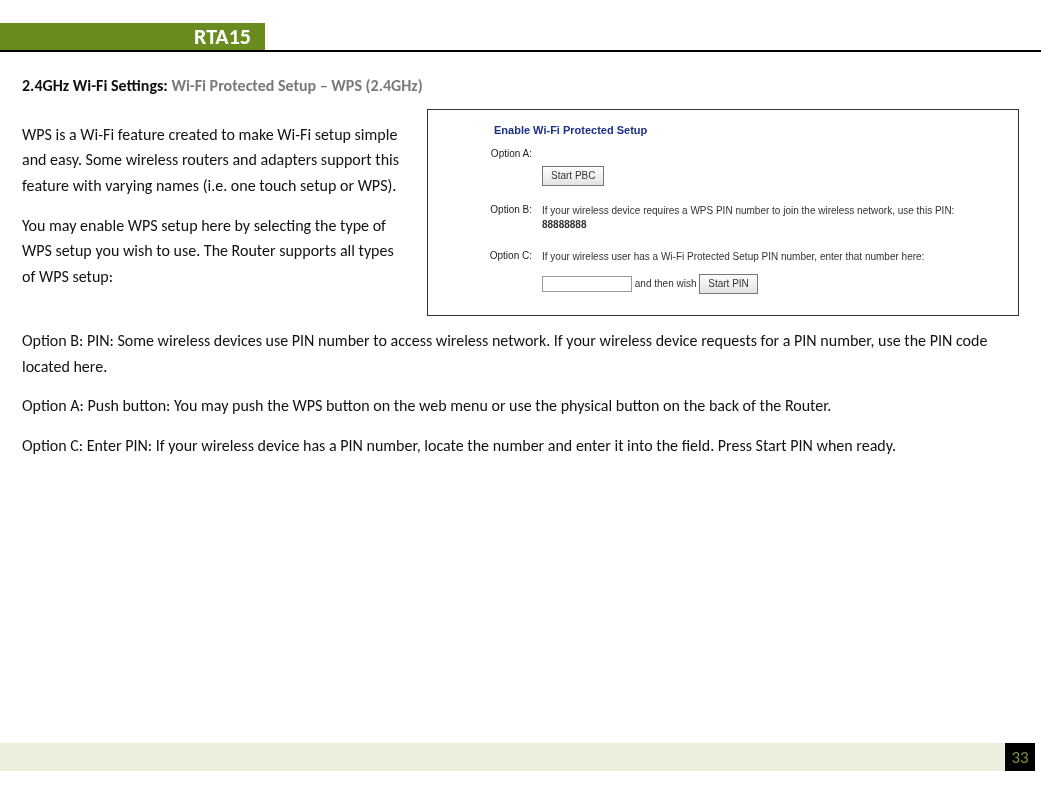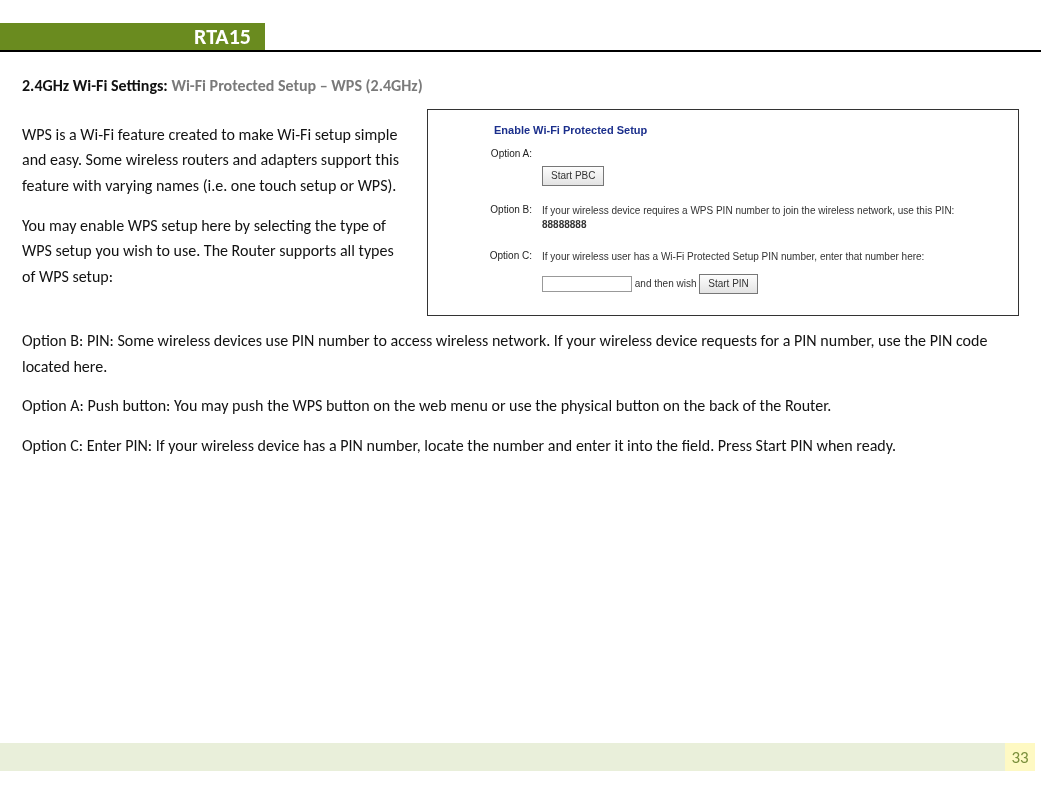--- a/index.html
+++ b/index.html
@@ -121,21 +121,21 @@
     align-items: stretch;
   }
   .footer-band {
     width: 1005px;
     height: 28px;
     background: #e9efda;
   }
   .footer-num {
     width: 30px;
     height: 28px;
-    background: #fef9c3;
+    background: #000000;
     display: flex;
     align-items: center;
     justify-content: center;
     color: #7a8f3c;
     font-size: 17px;
   }
 </style>
 </head>
 <body>
 

